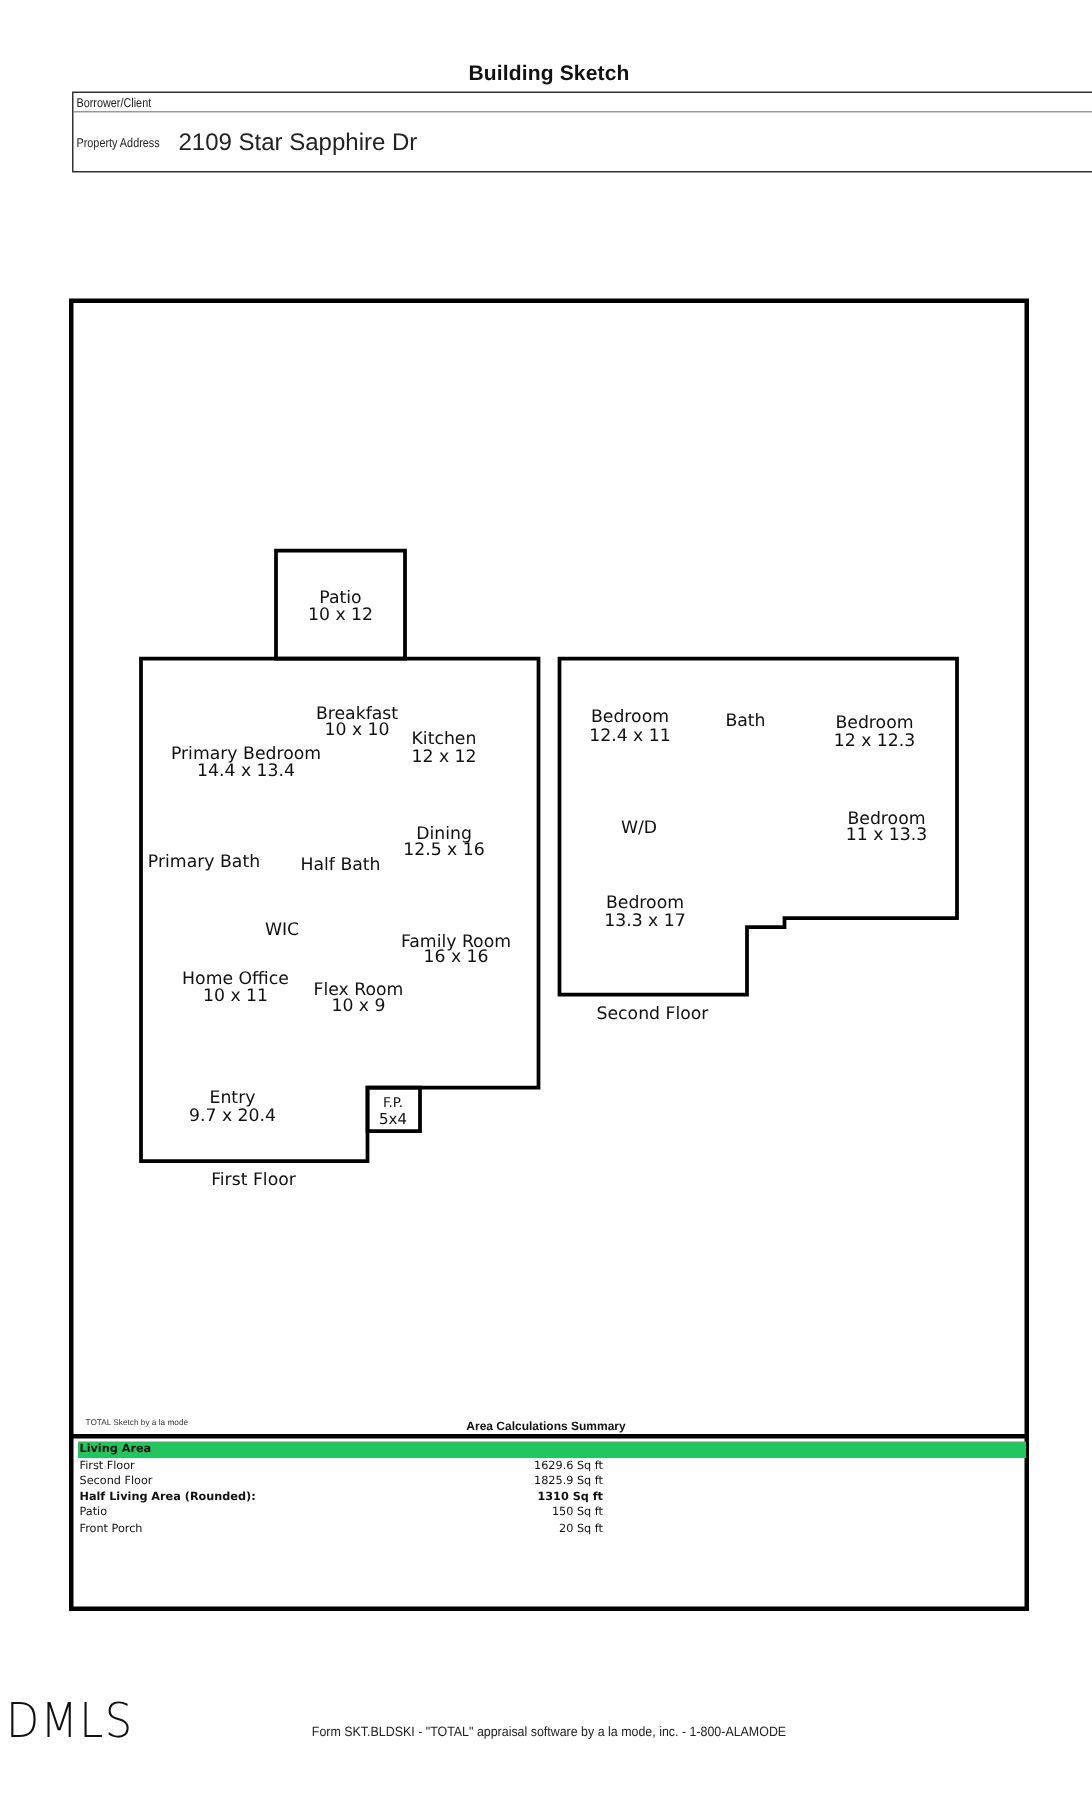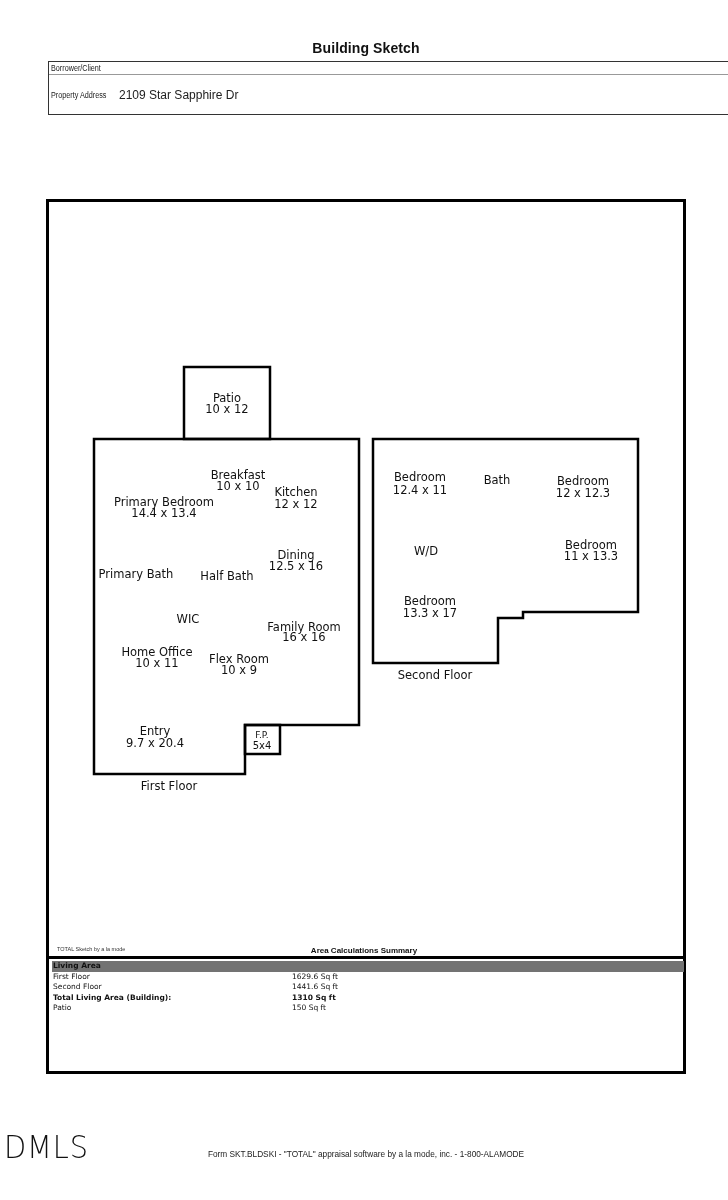--- a/index.html
+++ b/index.html
@@ -2,32 +2,32 @@
 <html><head>
 <meta charset="utf-8">
 <style>
   html, body { margin: 0; padding: 0; background: #ffffff; }
   body { width: 728px; height: 1200px; position: relative; overflow: hidden; font-family: "Liberation Sans", sans-serif; color: #111; }
   .title { position: absolute; top: 40px; left: 0; width: 732px; text-align: center; font-weight: bold; font-size: 14px; letter-spacing: 0.1px; }
   .info-box { position: absolute; left: 48px; top: 61px; width: 688px; height: 54px; border: 1px solid #333; box-sizing: border-box; }
   .info-row { position: absolute; left: 0; width: 100%; height: 13px; border-bottom: 1px solid #999; font-size: 9px; line-height: 13px; box-sizing: border-box; }
   .info-row:last-child { border-bottom: none; }
   .lbl { position: absolute; left: 2px; font-family: "Liberation Sans", sans-serif; font-size: 8.5px; transform: scaleX(0.85); transform-origin: left; color: #222; }
-  .val { position: absolute; font-size: 12px; color: #222; }
+  .val { position: absolute; font-size: 16px; color: #222; }
   .frame { position: absolute; left: 46px; top: 199px; width: 640px; height: 875px; border: 3px solid #000; box-sizing: border-box; }
   svg.plan { position: absolute; left: 0; top: 0; }
   .room-label { font-family: "DejaVu Sans", sans-serif; font-size: 11.5px; fill: #111; text-anchor: middle; }
   .credit { position: absolute; left: 57px; top: 946px; font-size: 5.5px; color: #333; }
   .summary-title { position: absolute; left: 0; top: 946px; width: 728px; text-align: center; font-size: 8px; font-weight: bold; }
   .summary-divider { position: absolute; left: 46px; top: 956px; width: 640px; height: 3px; background: #000; }
   .summary { position: absolute; left: 52px; top: 961px; width: 632px; font-family: "DejaVu Sans", sans-serif; font-size: 7.5px; }
   .srow { position: relative; height: 10.5px; line-height: 10.5px; }
-  .srow.head { background: #737373; font-weight: bold; padding-left: 1px; }
+  .srow.head { background: #22c55e; font-weight: bold; padding-left: 1px; }
   .srow .name { position: absolute; left: 1px; }
-  .srow .amt { position: absolute; left: 240px; width: 120px; text-align: left; padding-right: 10px; box-sizing: border-box; }
+  .srow .amt { position: absolute; left: 240px; width: 120px; text-align: right; padding-right: 10px; box-sizing: border-box; }
   .srow.bold { font-weight: bold; }
   .logo { position: absolute; left: 4px; top: 1128px; font-family: "DejaVu Sans", sans-serif; font-weight: 200; font-size: 32px; letter-spacing: 1px; color: #111; transform: scaleX(0.9); transform-origin: left; }
   .footer { position: absolute; left: 0; top: 1149px; width: 732px; text-align: center; font-size: 9px; color: #222; transform: scaleX(0.92); }
 </style>
 </head>
 <body>
 
 <div class="title">Building Sketch</div>
 
 <div class="info-box">
@@ -120,26 +120,30 @@
 <div class="summary">
   <div class="srow head">
     <span>Living Area</span>
   </div>
   <div class="srow">
     <span class="name">First Floor</span>
     <span class="amt">1629.6 Sq ft</span>
   </div>
   <div class="srow">
     <span class="name">Second Floor</span>
-    <span class="amt">1441.6 Sq ft</span>
+    <span class="amt">1825.9 Sq ft</span>
   </div>
   <div class="srow bold">
-    <span class="name">Total Living Area (Building):</span>
+    <span class="name">Half Living Area (Rounded):</span>
     <span class="amt">1310 Sq ft</span>
   </div>
   <div class="srow">
     <span class="name">Patio</span>
     <span class="amt">150 Sq ft</span>
+  </div>
+  <div class="srow">
+    <span class="name">Front Porch</span>
+    <span class="amt">20 Sq ft</span>
   </div>
 </div>
 
 <div class="logo">DMLS</div>
 <div class="footer">Form SKT.BLDSKI - "TOTAL" appraisal software by a la mode, inc. - 1-800-ALAMODE</div>
 
 </body></html>

